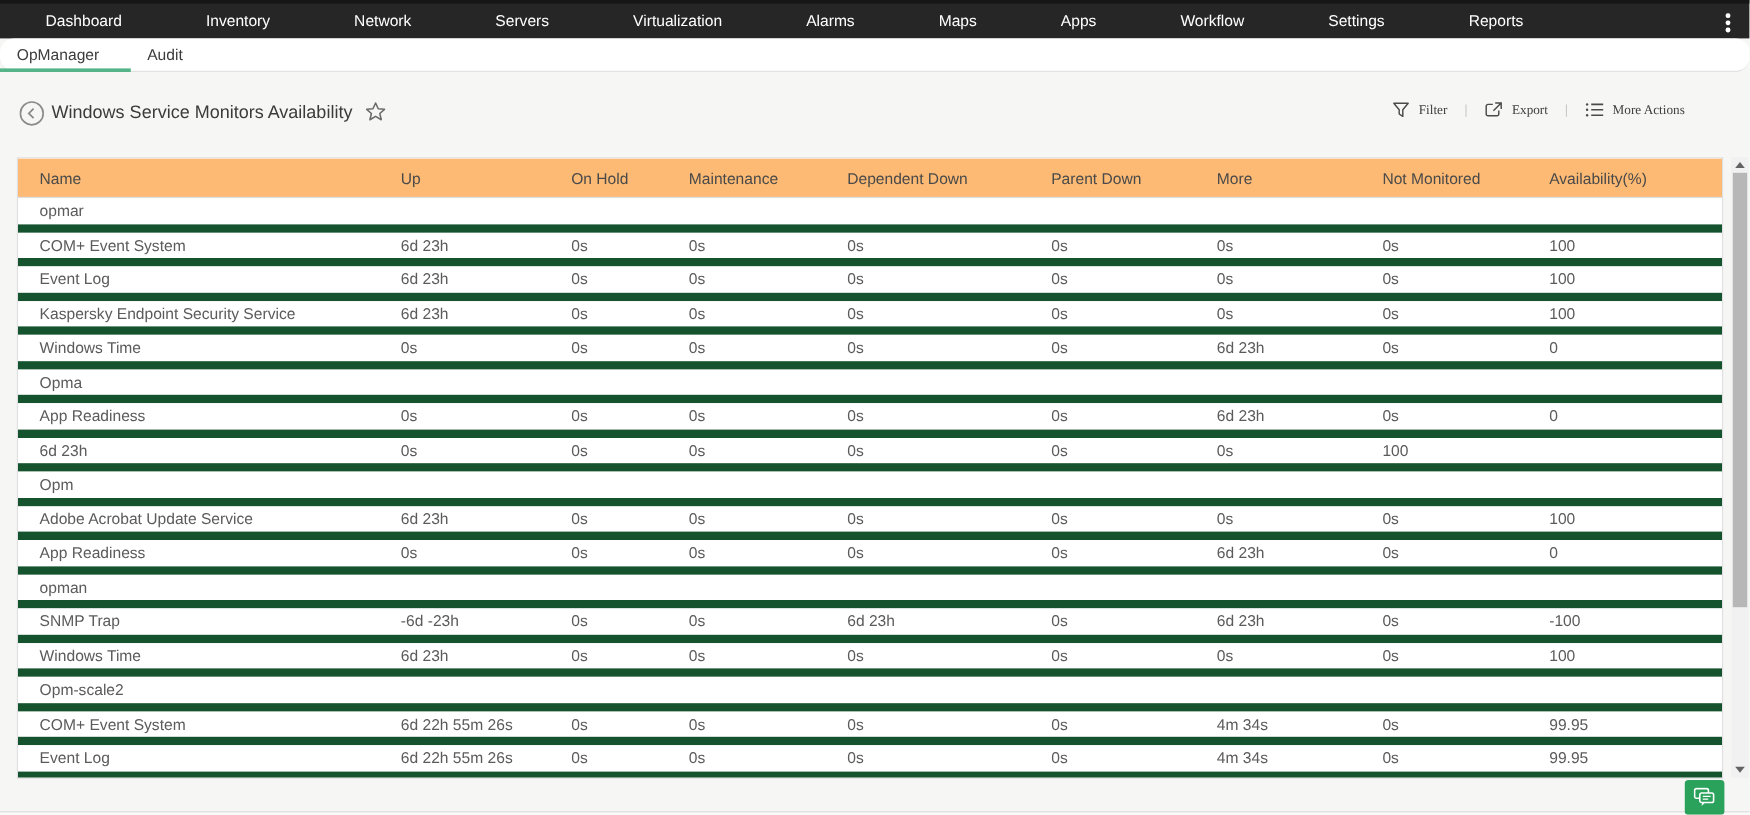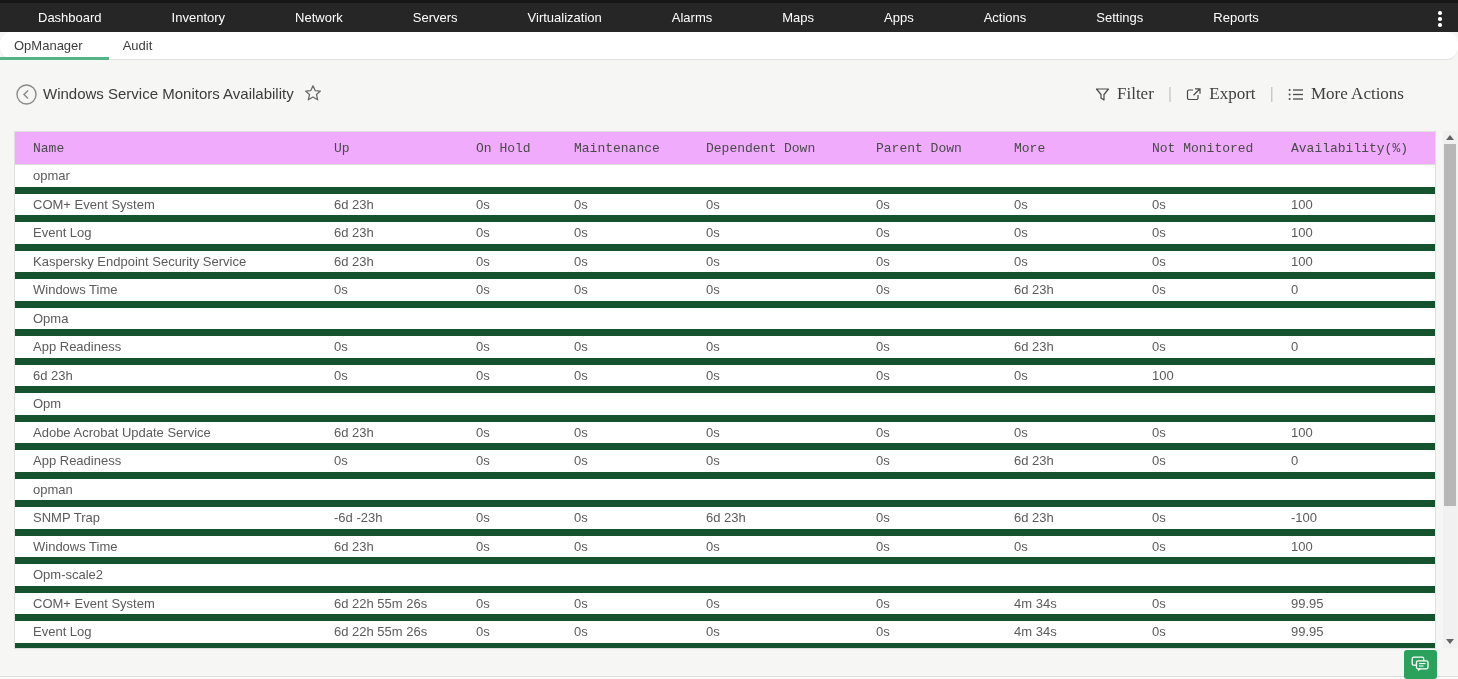--- a/index.html
+++ b/index.html
@@ -20,29 +20,29 @@
     border-bottom:1px solid #e2e2e2; display:flex;border-radius:12px; }
   .tab { font-size:13px; color:#3c3c3c; padding:6px 26px 0 14px; height:28px; cursor:pointer; position:relative; min-width:93px; }
   .tab.active { border-bottom:3px solid #55b487; }
 
   
   .titlerow { position:absolute; left:0; top:82px; width:1458px; height:32px; }
   .back-btn { position:absolute; left:16px; top:2px; width:21px; height:21px; cursor:pointer; }
   .page-title { position:absolute; left:43px; top:3px; font-size:15px; color:#3b3b3b; }
   .fav-star { position:absolute; top:2px; cursor:pointer; }
   .actions { position:absolute; right:54px; top:2px; display:flex; align-items:center; gap:14px;
-    font-family:"Liberation Serif", serif; font-size:17px; color:#3f3f3f; }
+    font-family:"Liberation Serif", serif; font-size:11px; color:#3f3f3f; }
   .action { display:flex; align-items:center; gap:7px; cursor:pointer; white-space:nowrap; }
   .sep { color:#c9c9c9; font-family:"Liberation Sans", sans-serif; }
 
   
   .tablebox { position:absolute; left:14px; top:131px; width:1422px; height:518px;
     background:#ffffff; border:1px solid #e0e0e0; border-bottom:1px solid #dcdcdc; overflow:hidden; }
   .hdr { display:grid; grid-template-columns:319px 142px 98px 132px 170px 138px 138px 139px 1fr;
-    height:33px; background:#f0abfc; border-bottom:1px solid #dddddd; align-items:center;font-family:Liberation Mono, monospace; }
+    height:33px; background:#fdba74; border-bottom:1px solid #dddddd; align-items:center; }
   .th { font-size:13px; color:#4a4a4a; overflow:hidden; white-space:nowrap; cursor:pointer; }
   .row { display:grid; grid-template-columns:319px 142px 98px 132px 170px 138px 138px 139px 1fr;
     height:28.5px; border-bottom:7px solid #14532d; align-items:center; background:#fff; }
   .row.group { grid-template-columns:1fr; }
   .td { font-size:13px; color:#5b5b5b; overflow:hidden; white-space:nowrap; }
   .th:first-child, .td.name, .row .td:first-child { padding-left:18px; }
 
   
   .vscroll { position:absolute; right:1px; top:131px; width:14px; height:517px; background:#f1f1f1; }
   .sb-btn { position:absolute; left:0; width:14px; height:13px; background:#f1f1f1; cursor:pointer; }
@@ -66,21 +66,21 @@
 <div class="topnav">
   <div class="nav-items">
       <div class="nav-item">Dashboard</div>
       <div class="nav-item">Inventory</div>
       <div class="nav-item">Network</div>
       <div class="nav-item">Servers</div>
       <div class="nav-item">Virtualization</div>
       <div class="nav-item">Alarms</div>
       <div class="nav-item">Maps</div>
       <div class="nav-item">Apps</div>
-      <div class="nav-item">Actions</div>
+      <div class="nav-item">Workflow</div>
       <div class="nav-item">Settings</div>
       <div class="nav-item">Reports</div>
     </div>
   <div class="kebab">
       <i></i>
       <i></i>
       <i></i>
     </div>
 </div>
 

